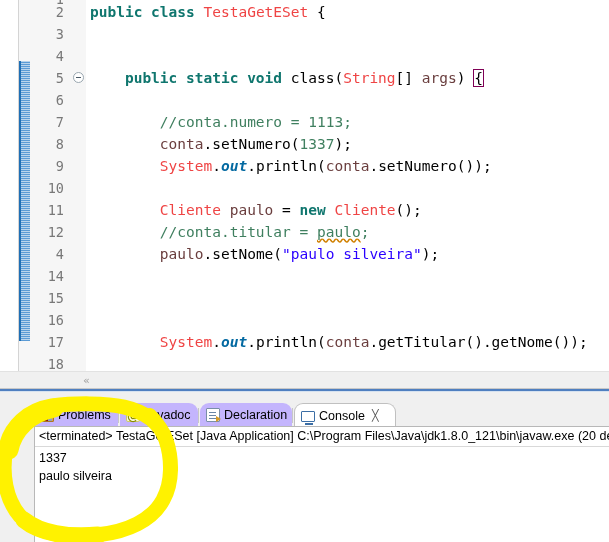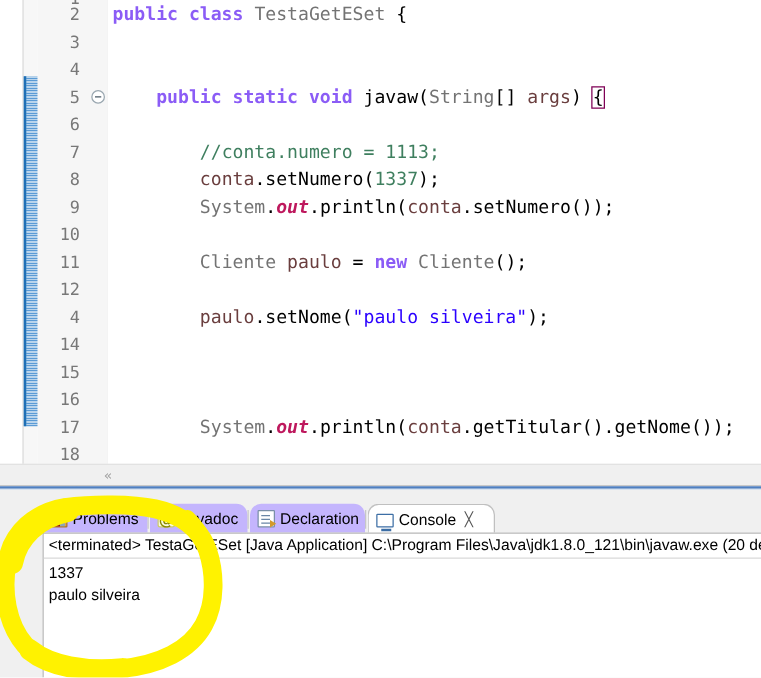--- a/index.html
+++ b/index.html
@@ -64,26 +64,26 @@
     position:absolute;left:86px;top:0;right:0;height:389px;
     background:#ffffff;overflow:hidden;
   }
   .cl{
     position:absolute;left:0;right:0;height:22px;line-height:22px;
     font-family:"DejaVu Sans Mono","Liberation Mono",monospace;
     font-size:14.5px;white-space:pre;color:#000000;
     padding-left:4px;box-sizing:border-box;
   }
   .cl.cur{background:#e8f2fe;}
-  .kw{color:#8b5cf6;font-weight:bold;}
+  .kw{color:#0f766e;font-weight:bold;}
   .cmt{color:#3f7f5f;}
   .str{color:#2a00ff;}
   .num{color:#3f7f5f;}
-  .typ{color:#737373;}
-  .sfield{color:#be185d;font-weight:bold;font-style:italic;}
+  .typ{color:#ef4444;}
+  .sfield{color:#0369a1;font-weight:bold;font-style:italic;}
   .var{color:#6a3e3e;}
   .plain{color:#000000;}
   .brkt{
     outline:1px solid #7f0055;outline-offset:0px;
     display:inline-block;line-height:16px;
   }
   .sq{
     text-decoration: underline wavy #d08000;
     text-decoration-skip-ink:none;
   }
@@ -266,33 +266,34 @@
     <div id="code">
 
       <div class="cl" style="top:-12px"></div>
 
       <div class="cl" style="top:1px"><span class="kw">public class</span> <span class="typ">TestaGetESet</span> <span class="plain">{</span></div>
 
       <div class="cl" style="top:23px"></div>
 
       <div class="cl" style="top:45px"></div>
 
-      <div class="cl" style="top:67px">    <span class="kw">public static void</span> <span class="plain">javaw(</span><span class="typ">String</span><span class="plain">[] </span><span class="var">args</span><span class="plain">) </span><span class="brkt">{</span></div>
+      <div class="cl" style="top:67px">    <span class="kw">public static void</span> <span class="plain">class(</span><span class="typ">String</span><span class="plain">[] </span><span class="var">args</span><span class="plain">) </span><span class="brkt">{</span></div>
 
 
       <div class="cl" style="top:111px">        <span class="cmt">//conta.numero = 1113;</span></div>
 
       <div class="cl" style="top:133px">        <span class="var">conta</span><span class="plain">.</span><span class="plain">setNumero(</span><span class="num">1337</span><span class="plain">);</span></div>
 
       <div class="cl" style="top:155px">        <span class="typ">System</span><span class="plain">.</span><span class="sfield">out</span><span class="plain">.println(</span><span class="var">conta</span><span class="plain">.setNumero());</span></div>
 
       <div class="cl" style="top:177px"></div>
 
       <div class="cl" style="top:199px">        <span class="typ">Cliente</span> <span class="var">paulo</span> <span class="plain">=</span> <span class="kw">new</span> <span class="typ">Cliente</span><span class="plain">();</span></div>
 
+      <div class="cl" style="top:221px">        <span class="cmt">//conta.titular = <span class="sq">paulo</span>;</span></div>
 
       <div class="cl" style="top:243px">        <span class="var">paulo</span><span class="plain">.setNome(</span><span class="str">"paulo silveira"</span><span class="plain">);</span></div>
 
       <div class="cl" style="top:265px"></div>
 
 
       <div class="cl" style="top:309px"></div>
 
       <div class="cl" style="top:331px">        <span class="typ">System</span><span class="plain">.</span><span class="sfield">out</span><span class="plain">.println(</span><span class="var">conta</span><span class="plain">.getTitular().getNome());</span></div>
 

